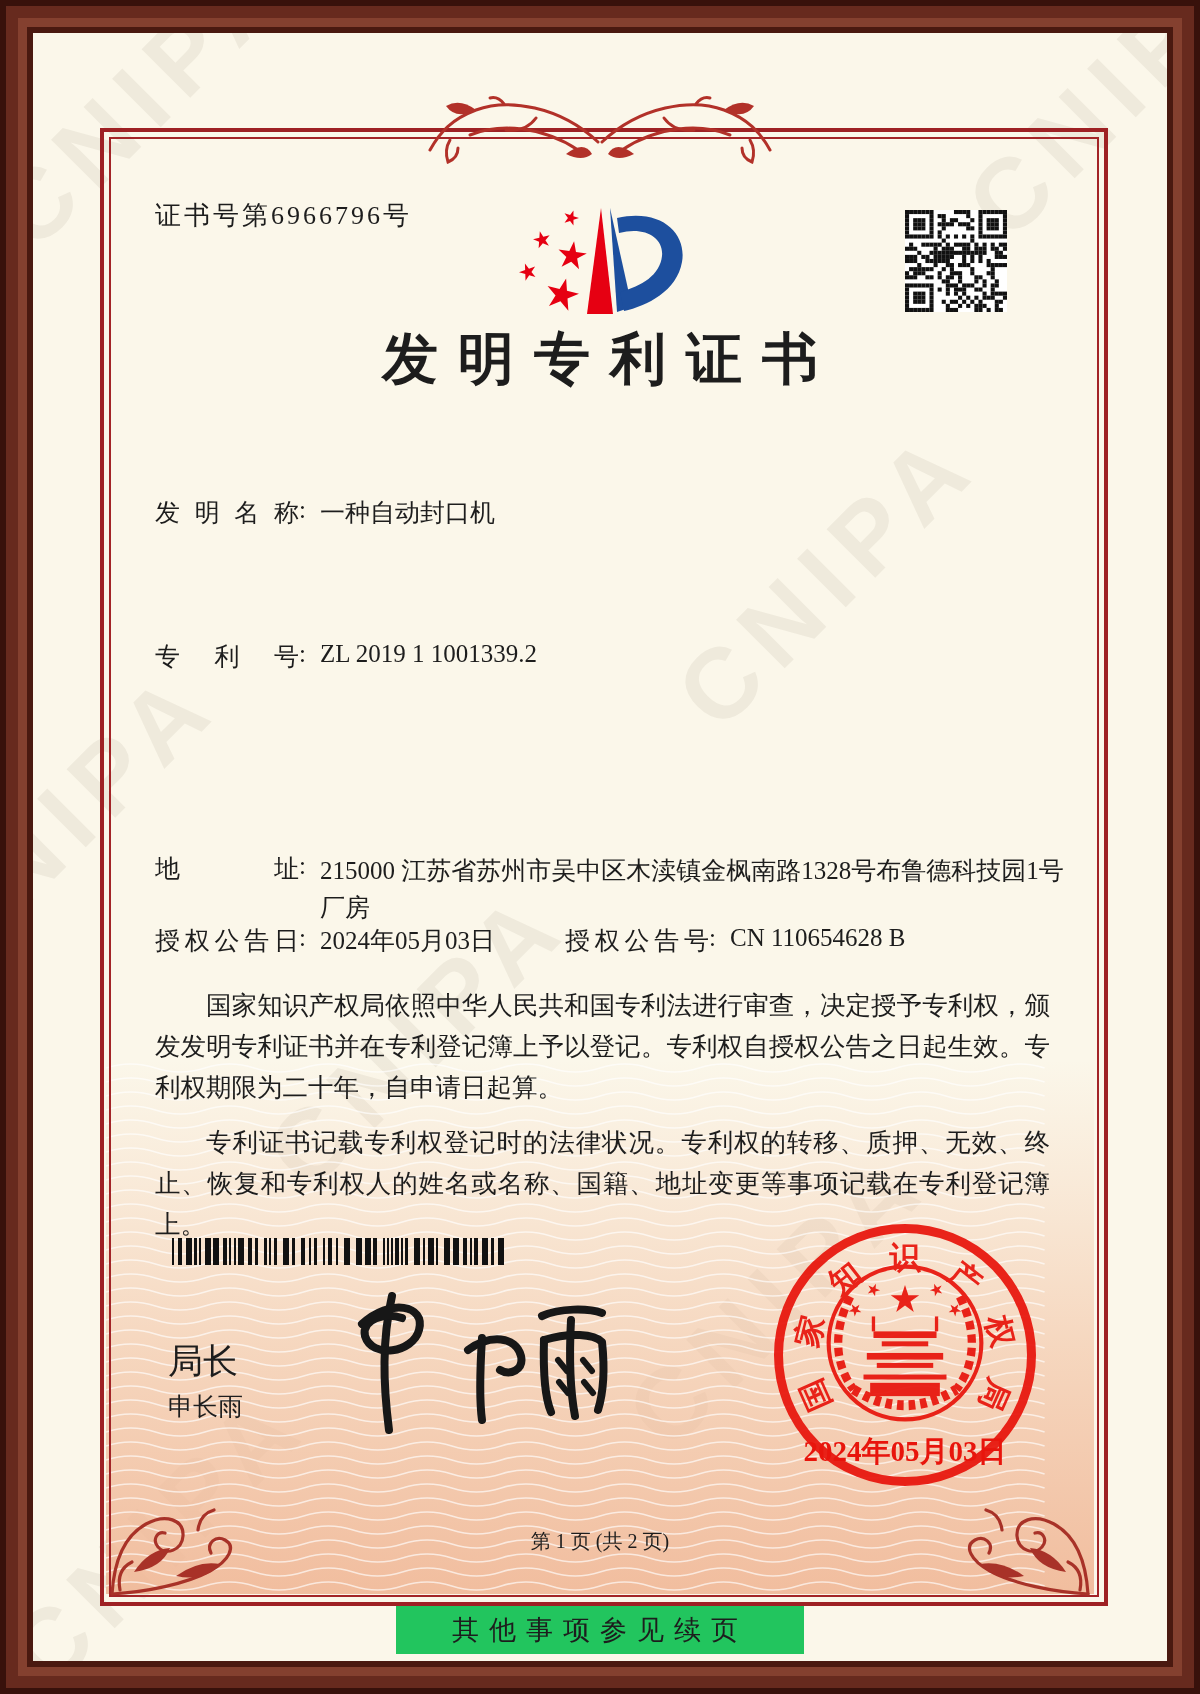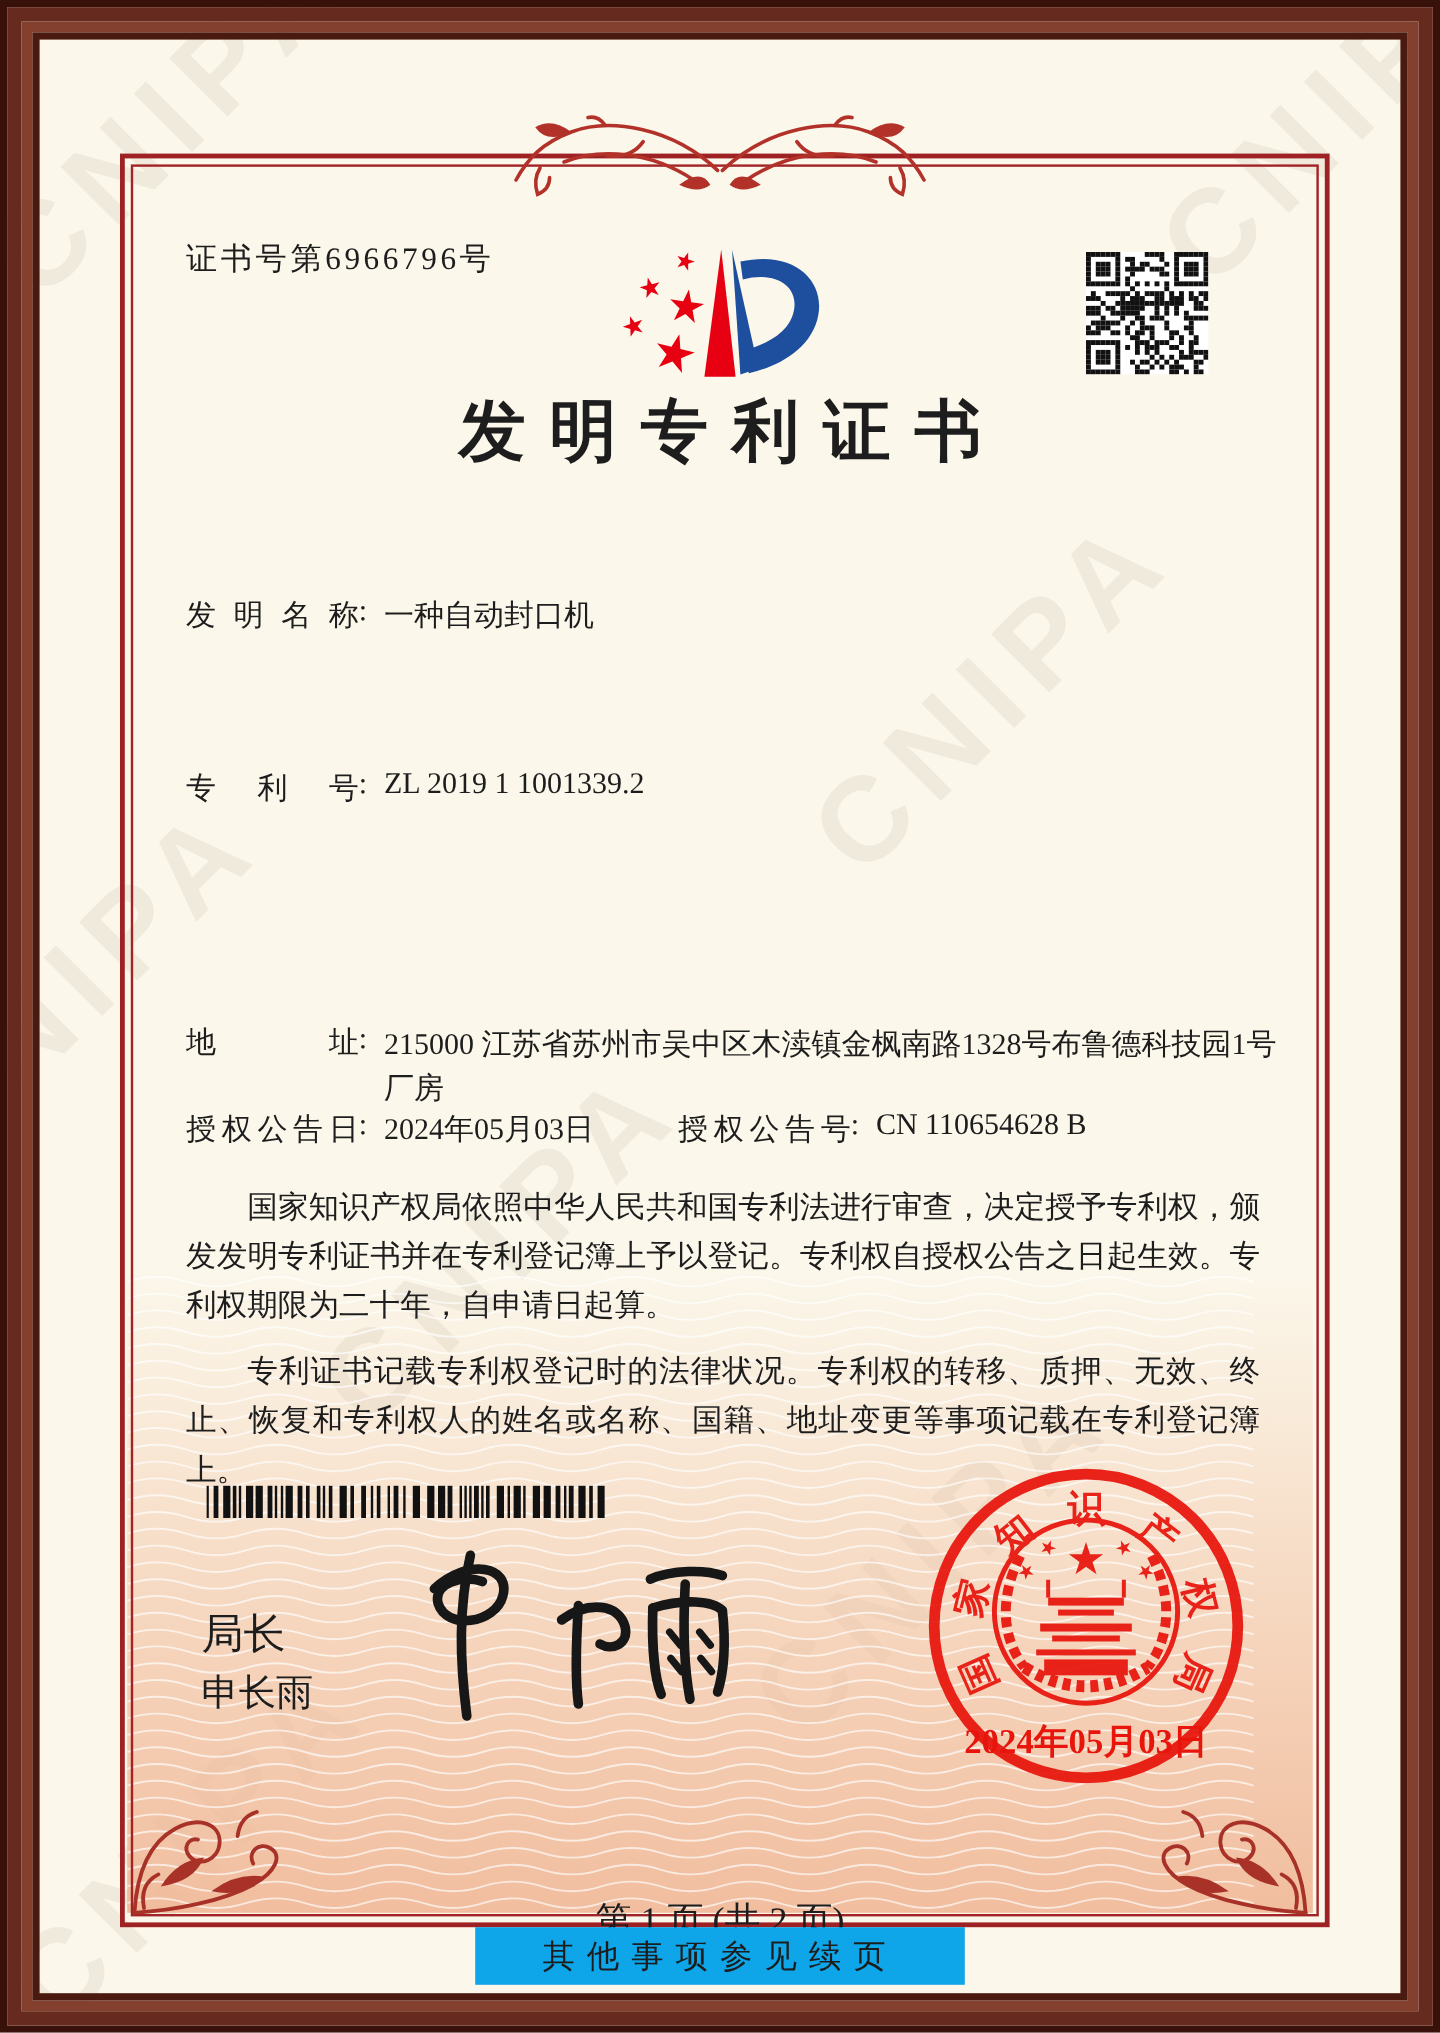--- a/index.html
+++ b/index.html
@@ -37,33 +37,33 @@
   .fvalue.wrap{white-space:normal;width:748px;line-height:37px;}
   .grant2{position:absolute;left:410px;top:0;white-space:nowrap;}
   
   .paras{position:absolute;left:155px;top:985px;width:895px;font-size:25.5px;line-height:41px;
          text-align:justify;z-index:5;}
   .paras p{margin:0 0 14px 0;text-indent:2em;}
   
   .barcode{position:absolute;left:172px;top:1238px;width:332px;height:27px;z-index:6;}
   .director-title{position:absolute;left:168px;top:1338px;font-size:35px;z-index:6;
                   font-family:"Liberation Sans","DejaVu Sans",sans-serif;}
-  .director-name{position:absolute;left:168px;top:1390px;font-size:31px;z-index:6;
+  .director-name{position:absolute;left:168px;top:1390px;font-size:25px;z-index:6;
                   font-family:"Liberation Sans","DejaVu Sans",sans-serif;}
   .sig{position:absolute;left:330px;top:1278px;width:290px;height:165px;z-index:6;}
   
   .seal{position:absolute;left:774px;top:1224px;width:262px;height:262px;z-index:7;opacity:0.93;}
   .seal .ring{position:absolute;inset:0;border:9px solid #e8150c;border-radius:50%;}
   .seal .sc{position:absolute;left:50%;top:50%;font-size:31px;font-weight:bold;color:#e8150c;line-height:1;}
   .seal .emblem{position:absolute;left:48px;top:36px;width:166px;height:166px;}
   .seal-date{position:absolute;left:774px;top:1432px;width:262px;text-align:center;font-size:29px;
              font-weight:bold;color:#e8150c;z-index:8;white-space:nowrap;}
   
-  .page-info{position:absolute;left:100px;width:1000px;top:1580px;text-align:center;font-size:30px;z-index:6;}
-  .footer-note{position:absolute;left:50%;transform:translateX(-50%);top:1606px;background:#0ea5e9;
+  .page-info{position:absolute;left:100px;width:1000px;top:1528px;text-align:center;font-size:20px;z-index:6;}
+  .footer-note{position:absolute;left:50%;transform:translateX(-50%);top:1606px;background:#22c55e;
                padding:6px 56px;font-size:27px;letter-spacing:10px;z-index:6;white-space:nowrap;}
   .ornaments{position:absolute;inset:0;z-index:4;pointer-events:none;}
 </style>
 </head>
 <body>
 
 <div class="page">
 
   <div class="wm" style="left:-45px;top:40px;">CNIPA</div>
   <div class="wm" style="left:930px;top:30px;">CNIPA</div>

